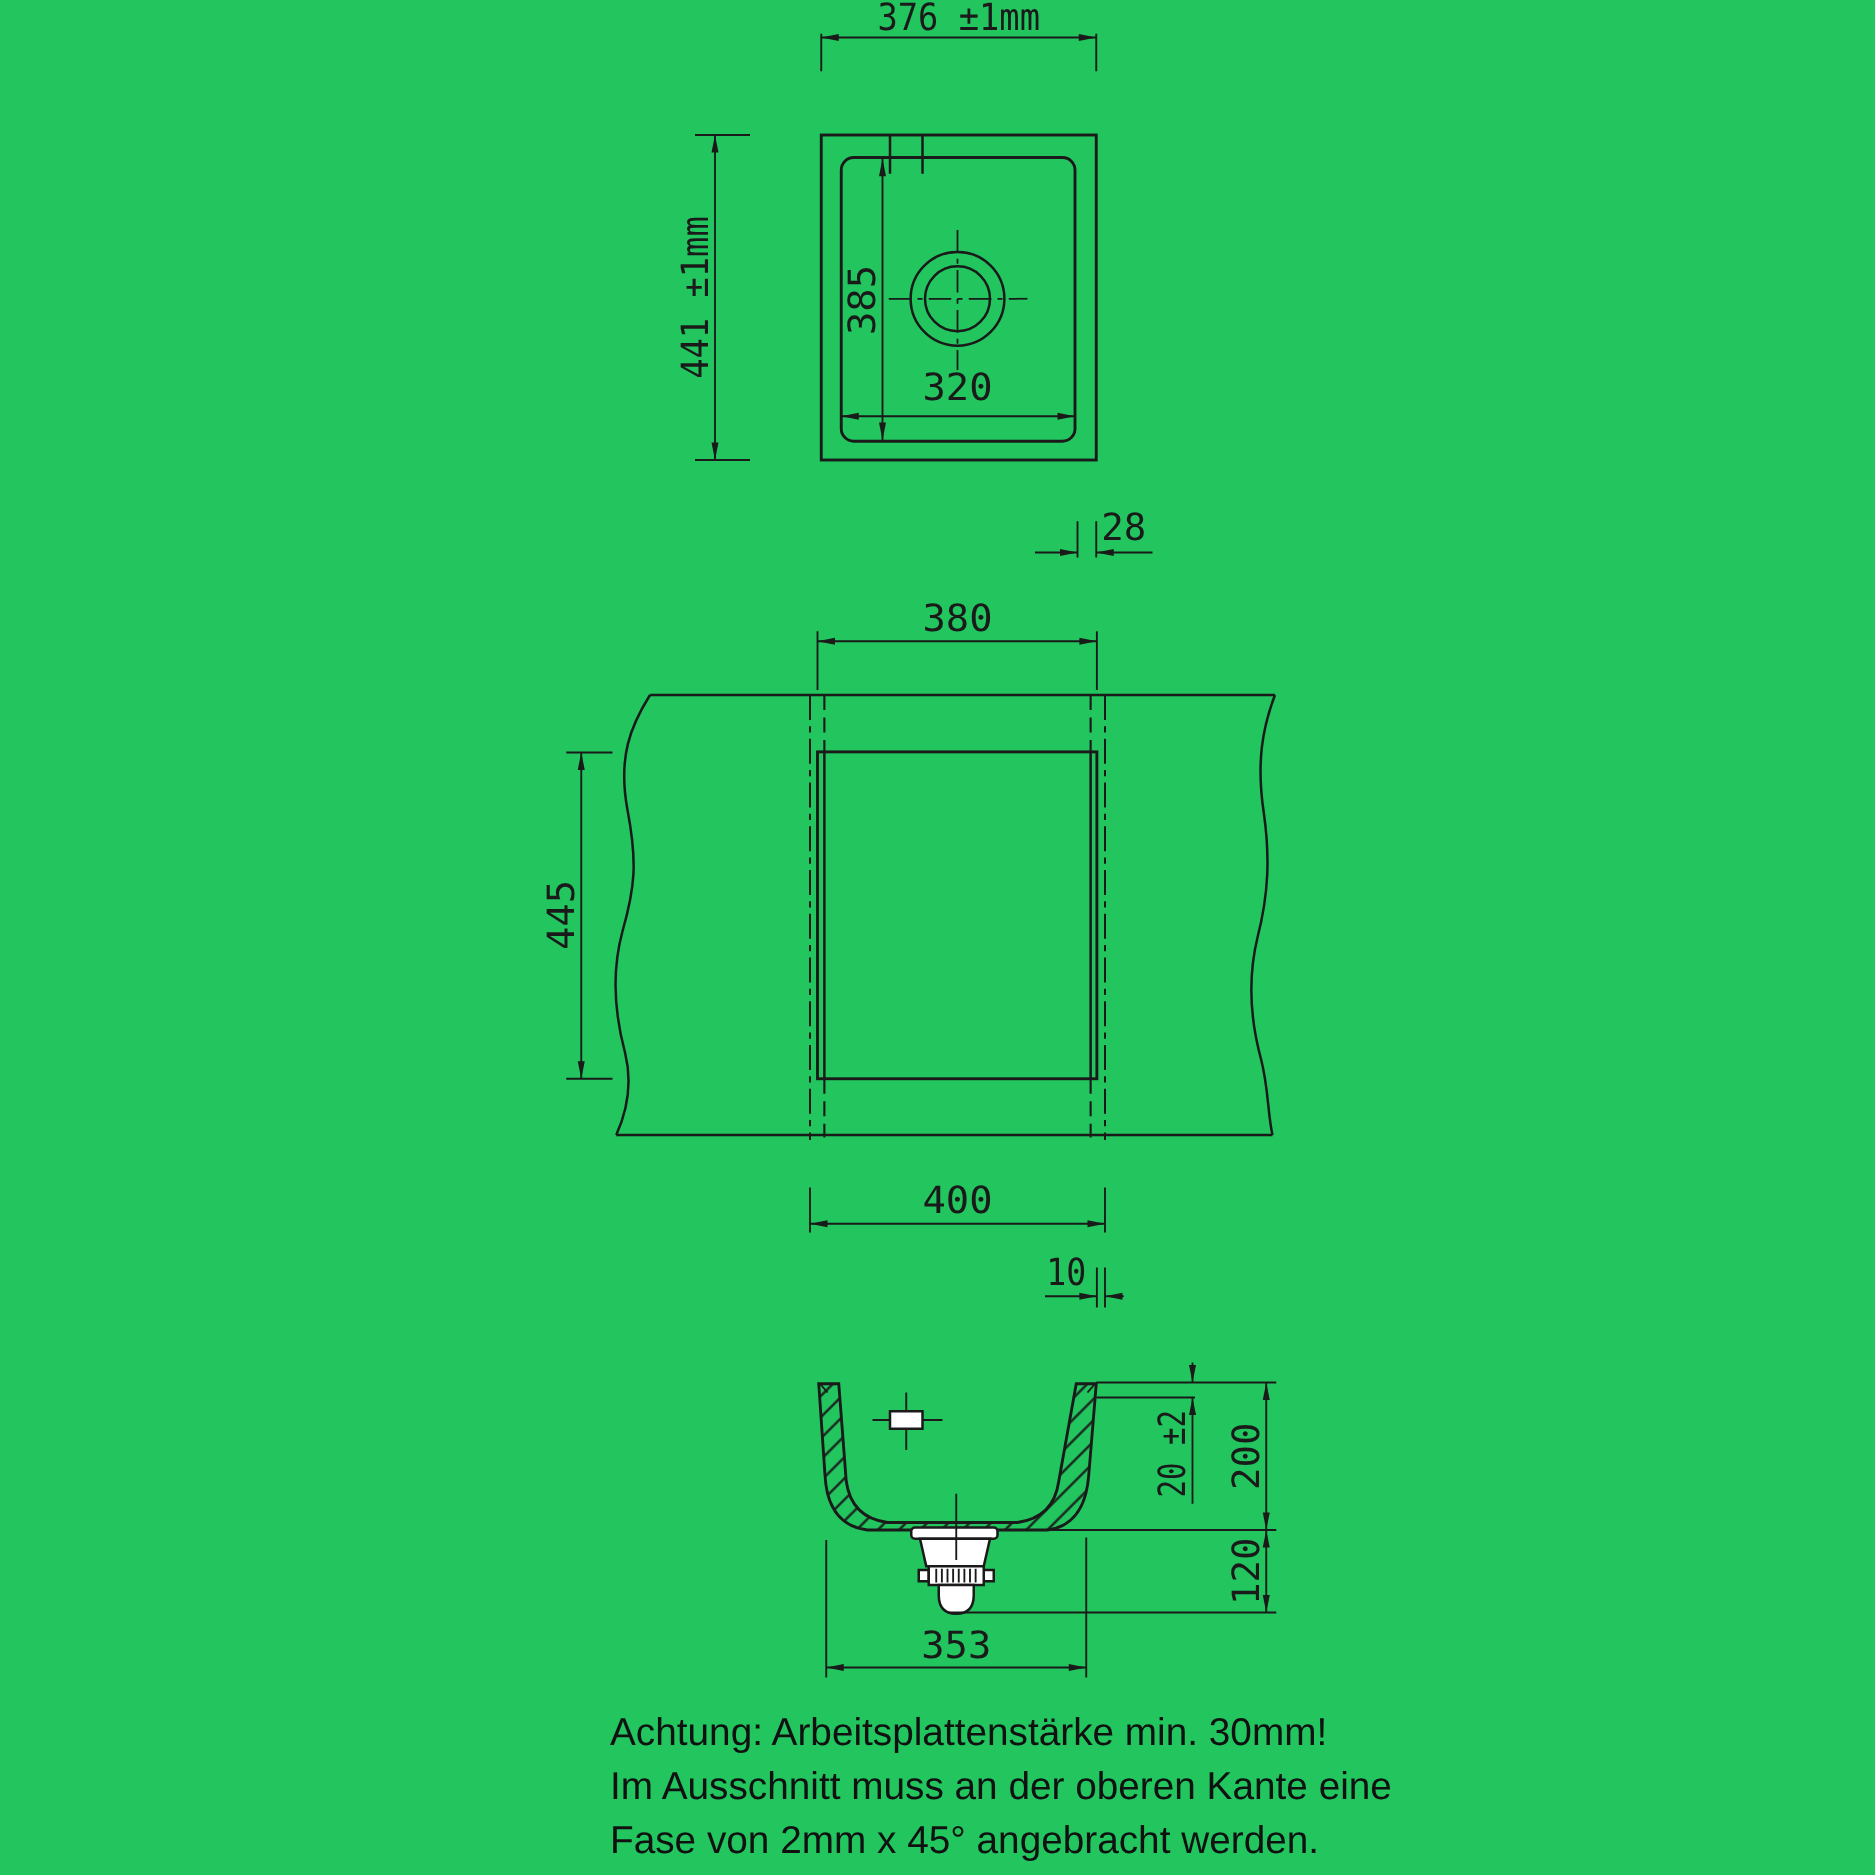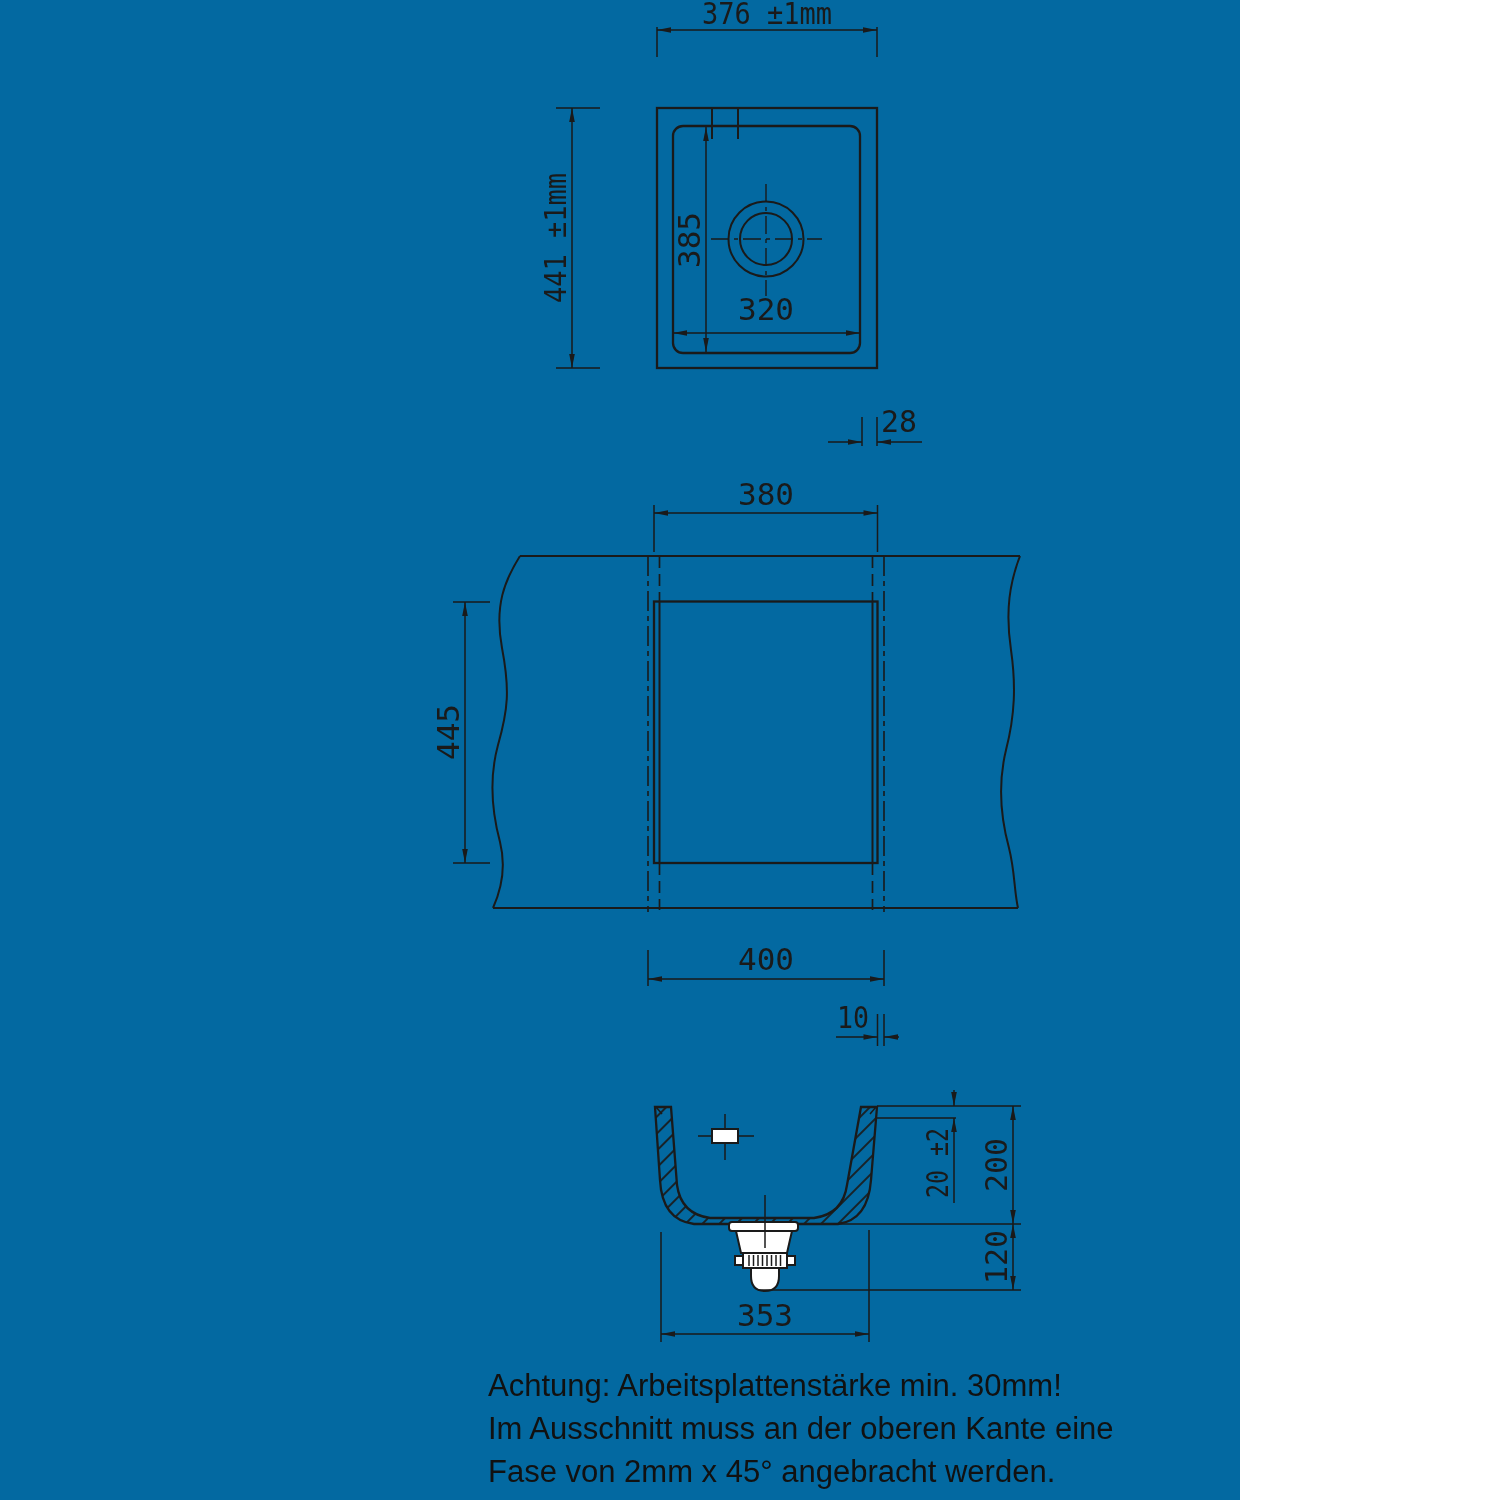--- a/index.html
+++ b/index.html
@@ -1,16 +1,16 @@
 <!DOCTYPE html>
 <html><head>
 <meta charset="utf-8">
 <style>
   html,body{margin:0;padding:0;background:#fff;}
-  .page{width:1240px;height:1500px;position:relative;background:#0369a1;font-family:"Liberation Sans",sans-serif;}
+  .page{width:1500px;height:1500px;position:relative;background:#22c55e;font-family:"Liberation Sans",sans-serif;}
   svg{position:absolute;left:0;top:0;}
   .thick{stroke:#1a1a1a;stroke-width:2.3;fill:none;}
   .med{stroke:#1a1a1a;stroke-width:2;fill:none;}
   .thin{stroke:#1a1a1a;stroke-width:1.5;fill:none;}
   .dash{stroke:#1a1a1a;stroke-width:1.7;fill:none;stroke-dasharray:12 6;}
   .cline{stroke:#1a1a1a;stroke-width:1.6;fill:none;stroke-dasharray:20 5 5 5;}
   .cross{stroke:#1a1a1a;stroke-width:1.4;fill:none;stroke-dasharray:18 5 4 5;}
   text.dim{font-family:"DejaVu Sans Mono","Liberation Mono",monospace;font-size:30px;fill:#1a1a1a;}
   text.note{font-family:"Liberation Sans",sans-serif;font-size:31px;fill:#111;}
   .wfill{fill:#fff;stroke:#1a1a1a;stroke-width:2;}

